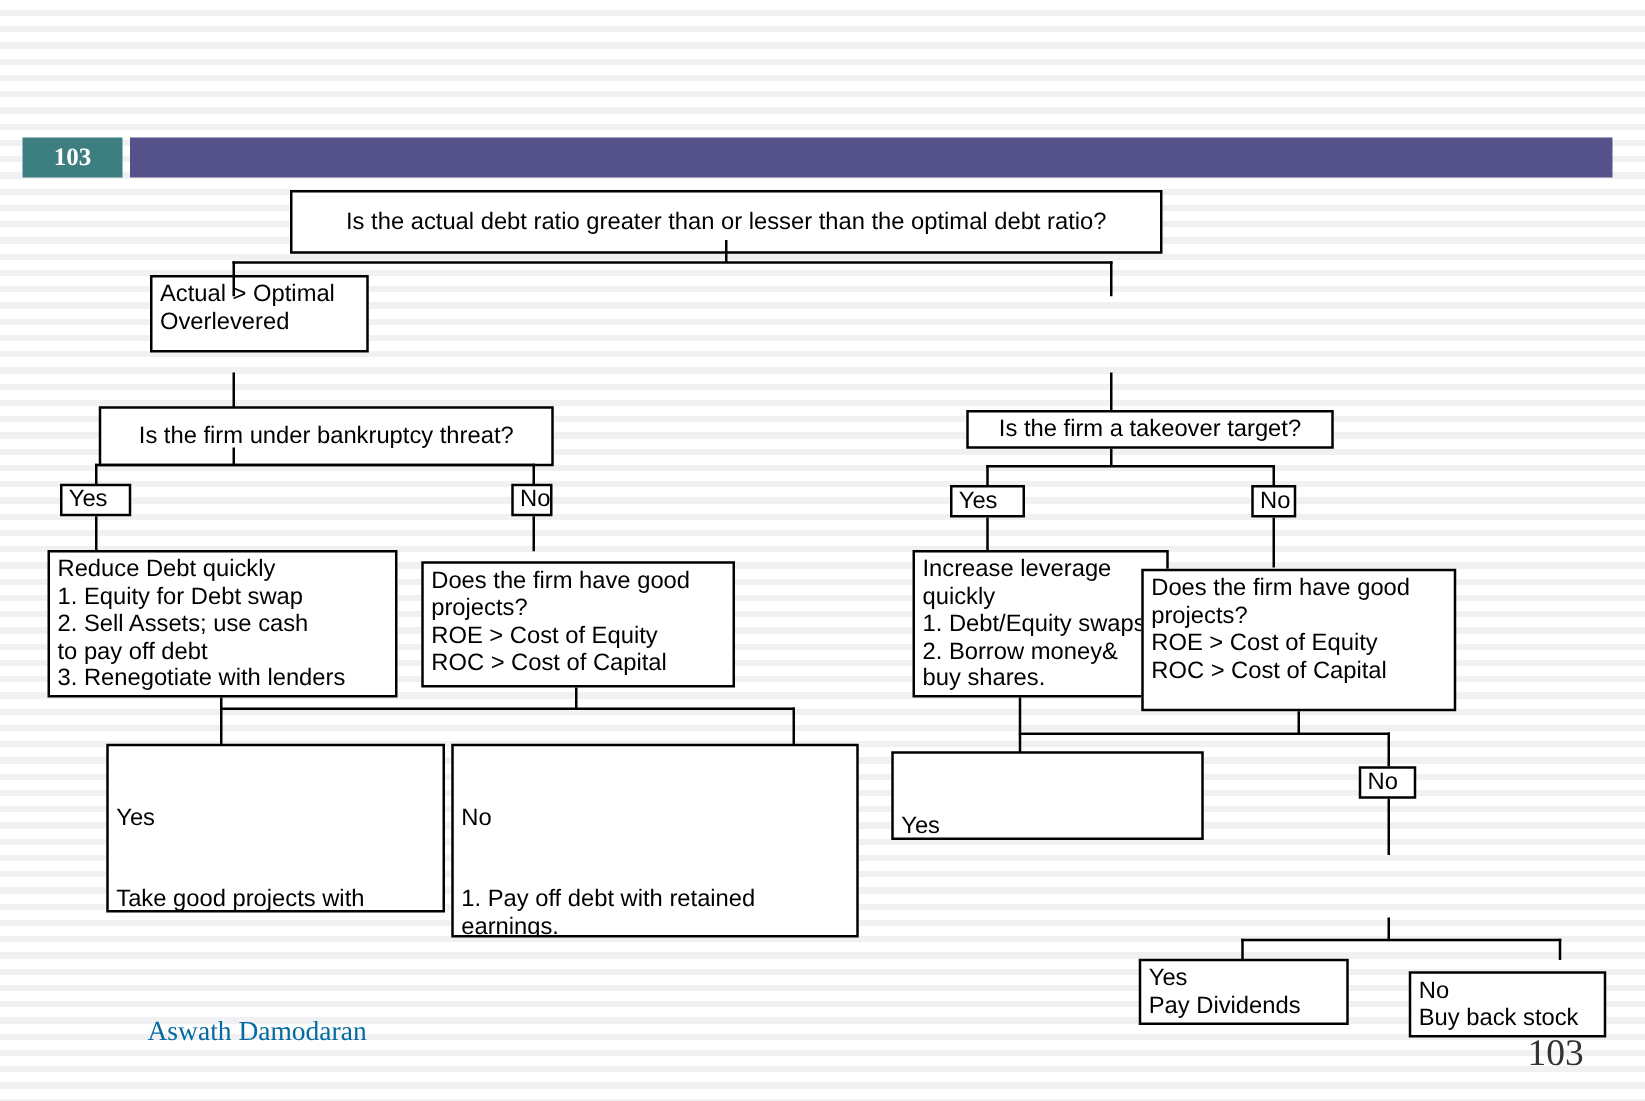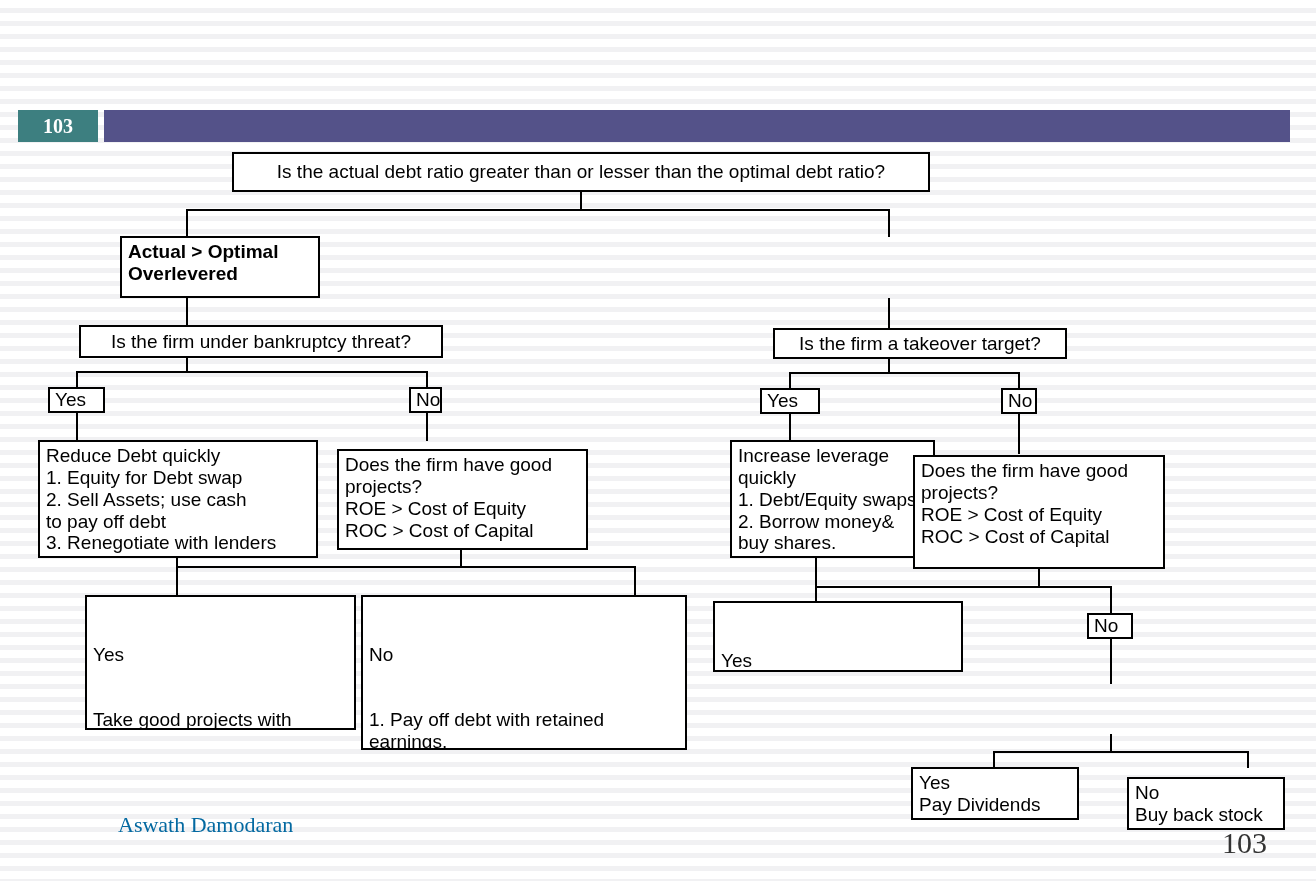--- a/index.html
+++ b/index.html
@@ -91,33 +91,33 @@
 <body>
 
 <div id="stripes"></div>
 
 <div id="slide">
 
 
   <div id="page-badge">103</div>
   <div id="header-bar"></div>
 
-  <div class="box pad midc" style="left:232px;top:152px;width:698px;height:40px;">Is the actual debt ratio greater than or lesser than the optimal debt ratio?</div>
+  <div class="box pad midc" style="left:232px;top:152px;width:698px;height:51px;">Is the actual debt ratio greater than or lesser than the optimal debt ratio?</div>
 
   <div class="ln lnv" style="left:580px;top:192px;height:18px;"></div>
   <div class="ln lnh" style="left:186px;top:209px;width:704px;"></div>
   <div class="ln lnv" style="left:186px;top:209px;height:28px;"></div>
   <div class="ln lnv" style="left:888px;top:209px;height:28px;"></div>
 
-  <div class="box pad" style="left:120px;top:236px;width:200px;height:62px;font-weight:bold;">Actual &gt; Optimal
+  <div class="box pad" style="left:120px;top:220px;width:175px;height:62px;">Actual &gt; Optimal
 Overlevered</div>
 
   <div class="ln lnv" style="left:186px;top:298px;height:28px;"></div>
 
-  <div class="box pad midc" style="left:79px;top:325px;width:364px;height:33px;">Is the firm under bankruptcy threat?</div>
+  <div class="box pad midc" style="left:79px;top:325px;width:364px;height:48px;">Is the firm under bankruptcy threat?</div>
 
   <div class="ln lnv" style="left:186px;top:358px;height:14px;"></div>
   <div class="ln lnh" style="left:76px;top:371px;width:352px;"></div>
   <div class="ln lnv" style="left:76px;top:371px;height:17px;"></div>
   <div class="ln lnv" style="left:426px;top:371px;height:17px;"></div>
 
   <div class="box tag" style="left:48px;top:387px;width:57px;height:26px;">Yes</div>
   <div class="box tag" style="left:409px;top:387px;width:33px;height:26px;">No</div>
 
   <div class="ln lnv" style="left:76px;top:413px;height:28px;"></div>

